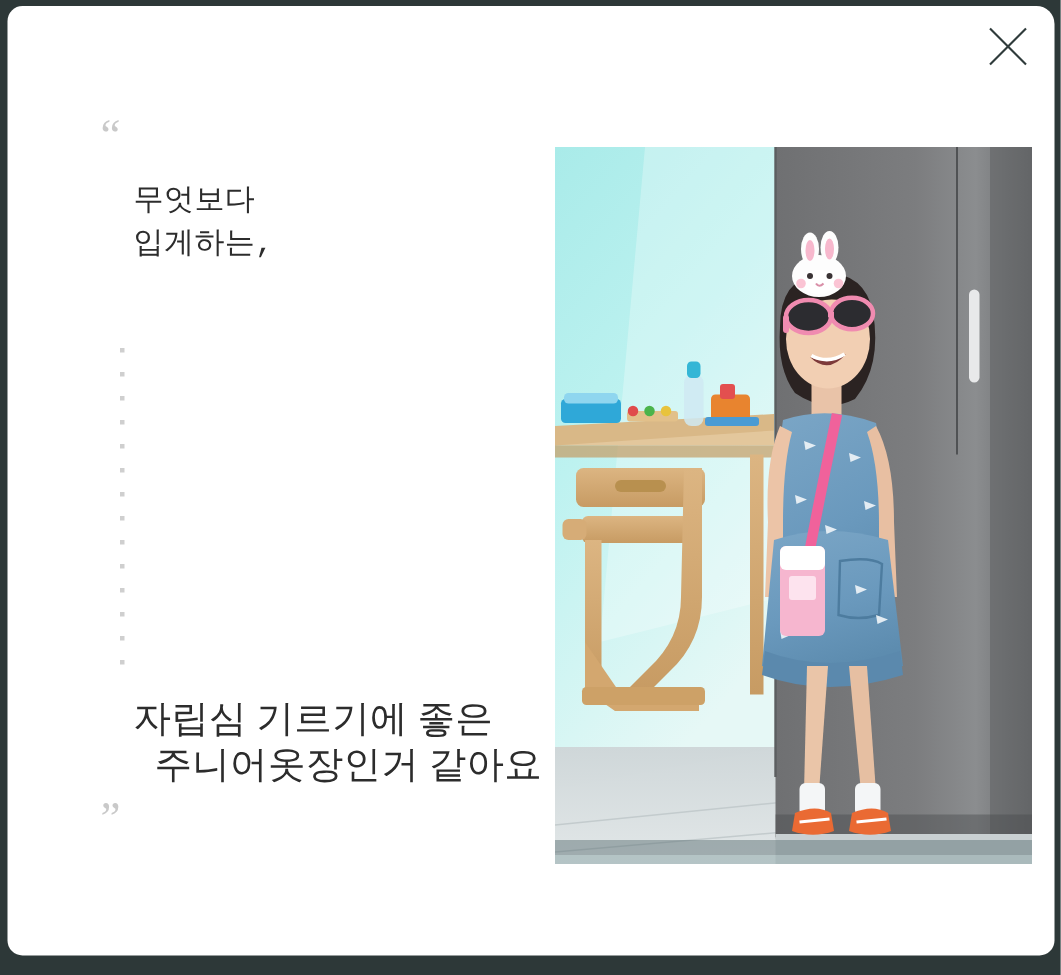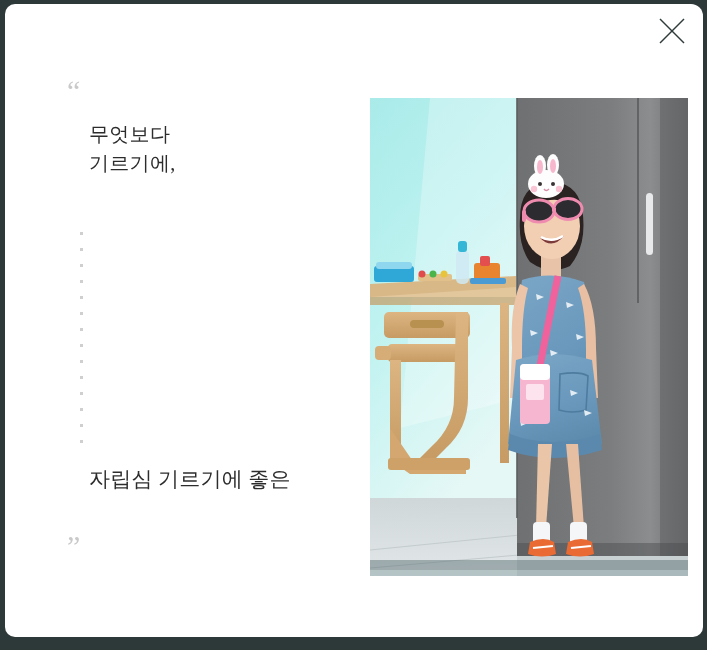--- a/index.html
+++ b/index.html
@@ -80,21 +80,21 @@
     user-select: none;
   }
   #quote-open { margin-left: 6px; }
 
   #quote-lines {
     margin-top: 14px;
     margin-left: 28px;
     color: #2c2c2c;
     font-size: 20px;
     line-height: 29px;
-    font-family: Liberation Serif, serif;
+    font-family: Liberation Mono, monospace;
     letter-spacing: 0.3px;
   }
   #quote-lines .q-line { white-space: pre; }
   #quote-lines .q-line.is-underlined {
     text-decoration: underline;
     text-underline-offset: 2px;
   }
 
   
   #dotted-divider {
@@ -111,21 +111,21 @@
     margin-bottom: 13px;
   }
 
   
   #caption-block {
     position: absolute;
     left: 84px;
     top: 460px;
     width: 260px;
     color: #2c2c2c;
-    font-size: 21px;
+    font-size: 25px;
     line-height: 31px;
     font-family: "Liberation Serif", "DejaVu Serif", serif;
     letter-spacing: 0.2px;
   }
   #caption-block .c-line { white-space: pre; }
   #caption-block .c-line.indented { padding-left: 14px; }
 
   #quote-close {
     position: absolute;
     left: 62px;
@@ -165,21 +165,21 @@
     </button>
 
     <div id="content-area">
 
       <div id="quote-column">
 
         <div id="quote-open" class="quote-mark">“</div>
 
         <div id="quote-lines">
           <div class="q-line">무엇보다</div>
-          <div class="q-line">기르기에,</div>
+          <div class="q-line">입게하는,</div>
         </div>
       </div>
 
       <div id="dotted-divider">
         <div class="dot"></div>
         <div class="dot"></div>
         <div class="dot"></div>
         <div class="dot"></div>
         <div class="dot"></div>
         <div class="dot"></div>
@@ -188,20 +188,21 @@
         <div class="dot"></div>
         <div class="dot"></div>
         <div class="dot"></div>
         <div class="dot"></div>
         <div class="dot"></div>
         <div class="dot"></div>
       </div>
 
       <div id="caption-block">
         <div class="c-line">자립심 기르기에 좋은</div>
+        <div class="c-line indented">주니어옷장인거 같아요</div>
       </div>
 
       <div id="quote-close" class="quote-mark">”</div>
 
       <figure id="photo-figure">
         <svg id="photo-canvas" viewBox="0 0 318 478" preserveAspectRatio="none">
           <defs>
             <linearGradient id="wallGrad" x1="0" y1="0" x2="0.4" y2="1">
               <stop offset="0%" stop-color="#a9ebe9"></stop>
               <stop offset="45%" stop-color="#bdf2f0"></stop>

